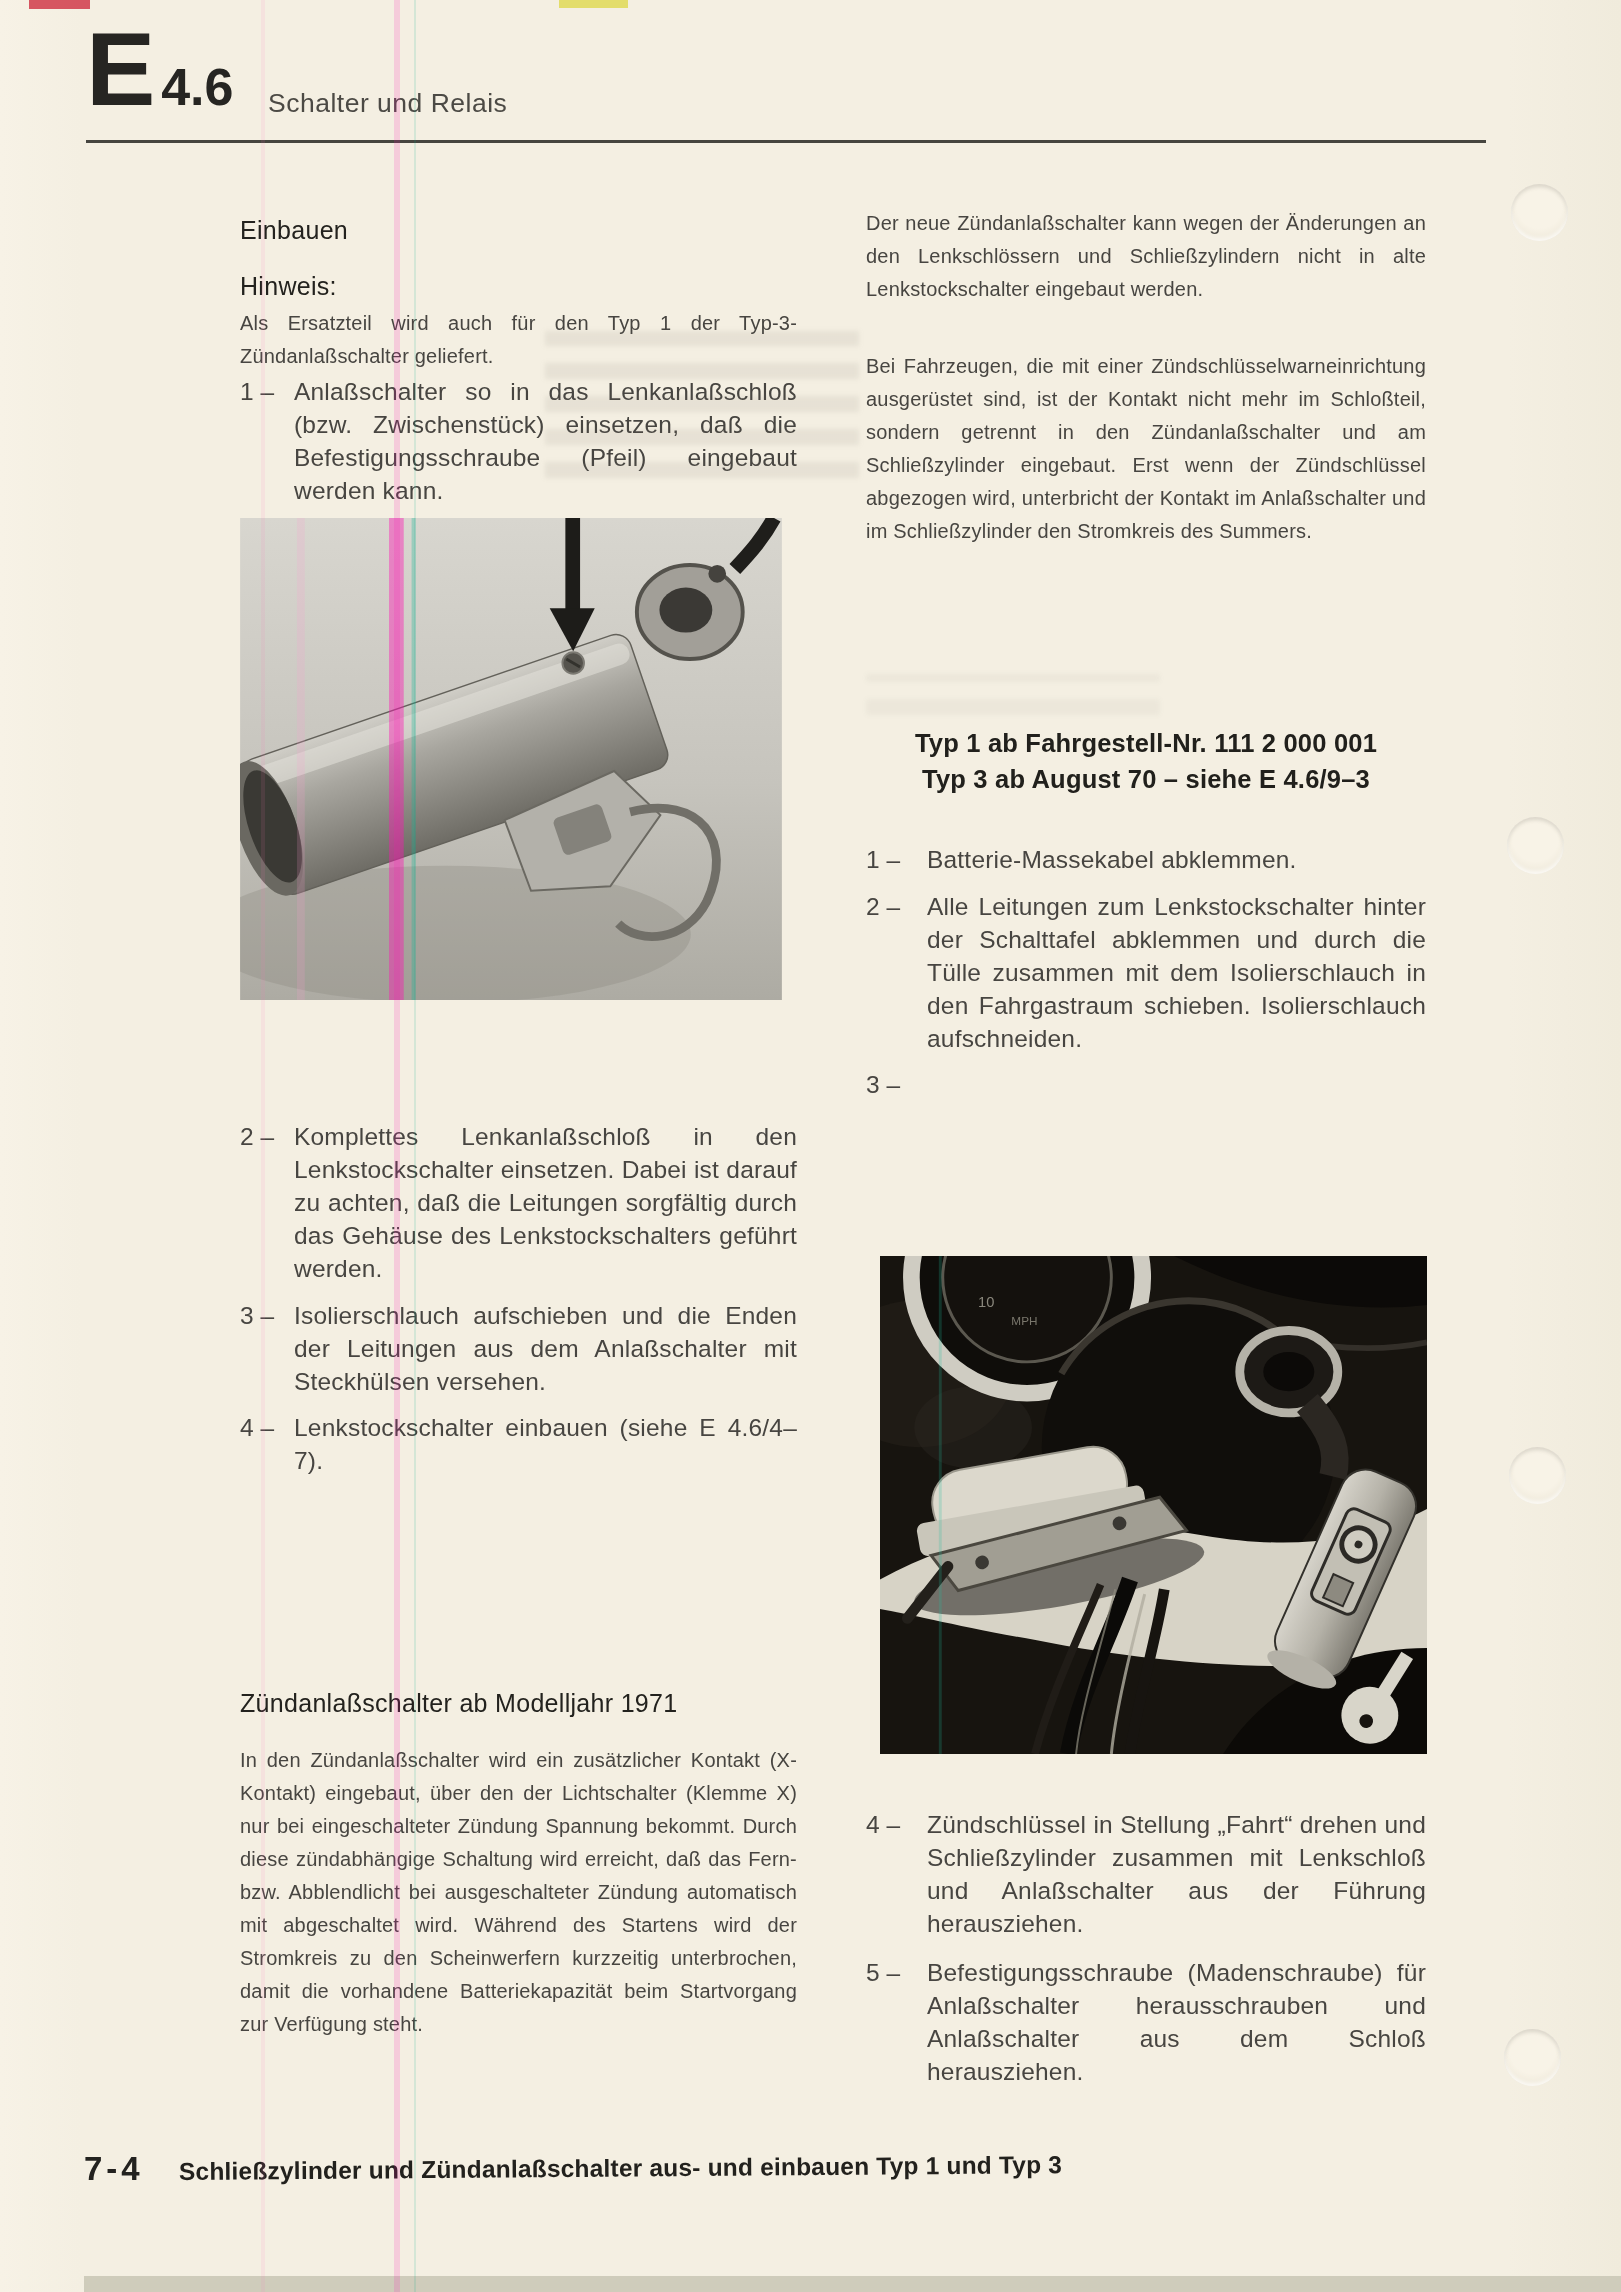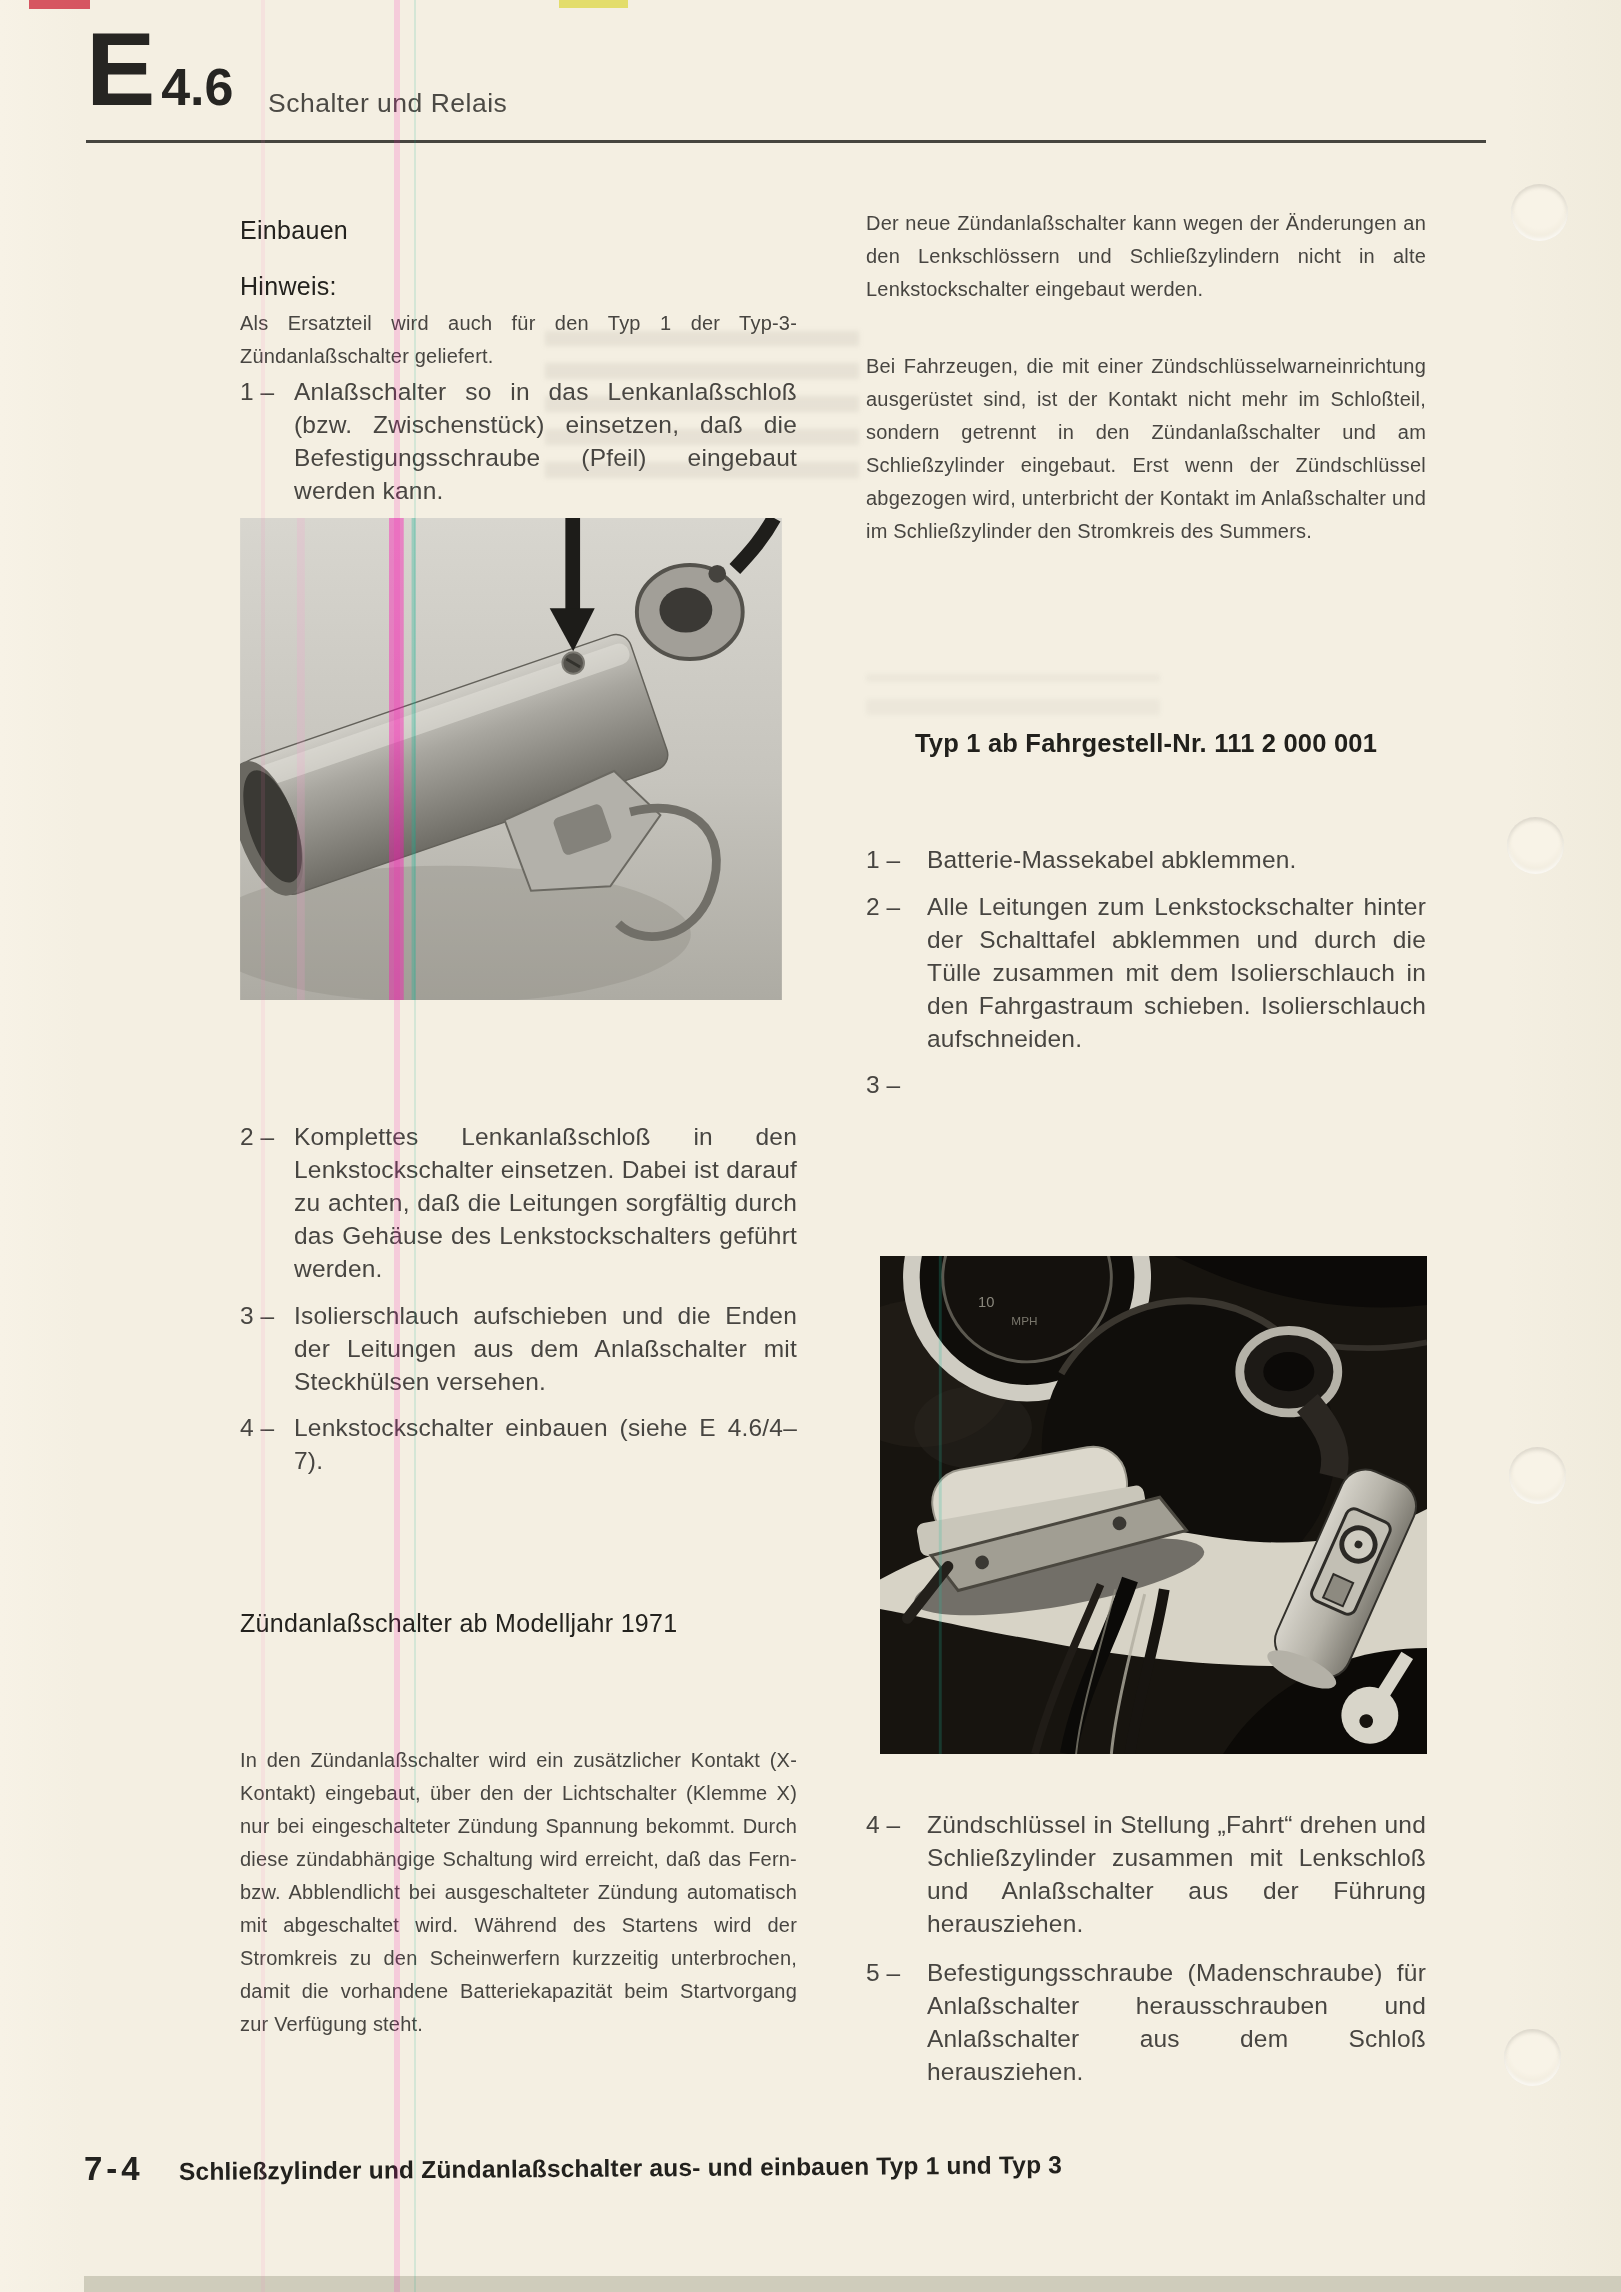--- a/index.html
+++ b/index.html
@@ -130,29 +130,30 @@
     <div class="step">
       <span class="num">3 –</span>
       <span class="txt">Isolierschlauch aufschieben und die Enden der Leitungen aus dem Anlaßschalter mit Steckhülsen versehen.</span>
     </div>
     <div class="step">
       <span class="num">4 –</span>
       <span class="txt">Lenkstockschalter einbauen (siehe E 4.6/4–7).</span>
     </div>
   </div>
 
-  <div class="abs h-bold" style="left:240px; top:1609px;">Zündanlaßschalter ab Modelljahr 1971</div>
+  <div class="abs h-bold" style="left:240px; top:1689px;">Zündanlaßschalter ab Modelljahr 1971</div>
   <p class="abs body-txt" style="left:240px; top:1744px; width:557px;">In den Zündanlaßschalter wird ein zusätzlicher Kontakt (X-Kontakt) eingebaut, über den der Lichtschalter (Klemme X) nur bei eingeschalteter Zündung Spannung bekommt. Durch diese zündabhängige Schaltung wird erreicht, daß das Fern- bzw. Abblendlicht bei ausgeschalteter Zündung automatisch mit abgeschaltet wird. Während des Startens wird der Stromkreis zu den Scheinwerfern kurzzeitig unterbrochen, damit die vorhandene Batteriekapazität beim Startvorgang zur Verfügung steht.</p>
 
   <div class="col-right">
     <p class="abs body-txt" style="left:866px; top:207px; width:560px;">Der neue Zündanlaßschalter kann wegen der Änderungen an den Lenkschlössern und Schließzylindern nicht in alte Lenkstockschalter eingebaut werden.</p>
     <p class="abs body-txt" style="left:866px; top:350px; width:560px;">Bei Fahrzeugen, die mit einer Zündschlüsselwarneinrichtung ausgerüstet sind, ist der Kontakt nicht mehr im Schloßteil, sondern getrennt in den Zündanlaßschalter und am Schließzylinder eingebaut. Erst wenn der Zündschlüssel abgezogen wird, unterbricht der Kontakt im Anlaßschalter und im Schließzylinder den Stromkreis des Summers.</p>
 
     <div class="abs" style="left:866px; top:725px; width:560px;text-align:center;">
       <div class="typ-heading">Typ 1 ab Fahrgestell-Nr. 111 2 000 001</div>
+      <div class="typ-heading">Typ 3 ab August 70 – siehe E 4.6/9–3</div>
     </div>
 
     <div class="abs" style="left:866px; top:843px; width:560px;">
       <div class="step">
         <span class="num">1 –</span>
         <span class="txt">Batterie-Massekabel abklemmen.</span>
       </div>
       <div class="step">
         <span class="num">2 –</span>
         <span class="txt">Alle Leitungen zum Lenkstockschalter hinter der Schalttafel abklemmen und durch die Tülle zusammen mit dem Isolierschlauch in den Fahrgastraum schieben. Isolierschlauch aufschneiden.</span>

